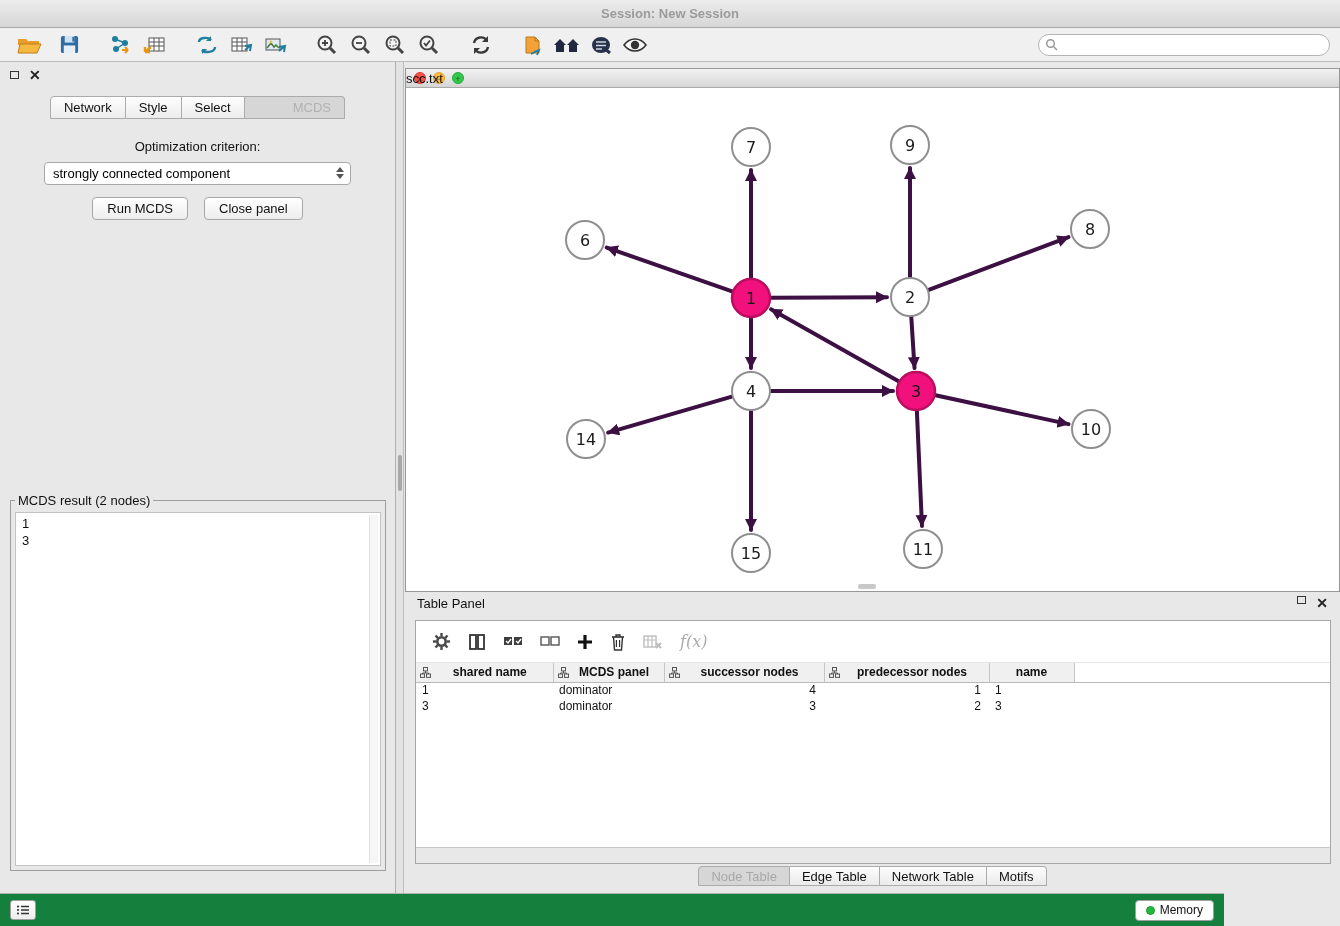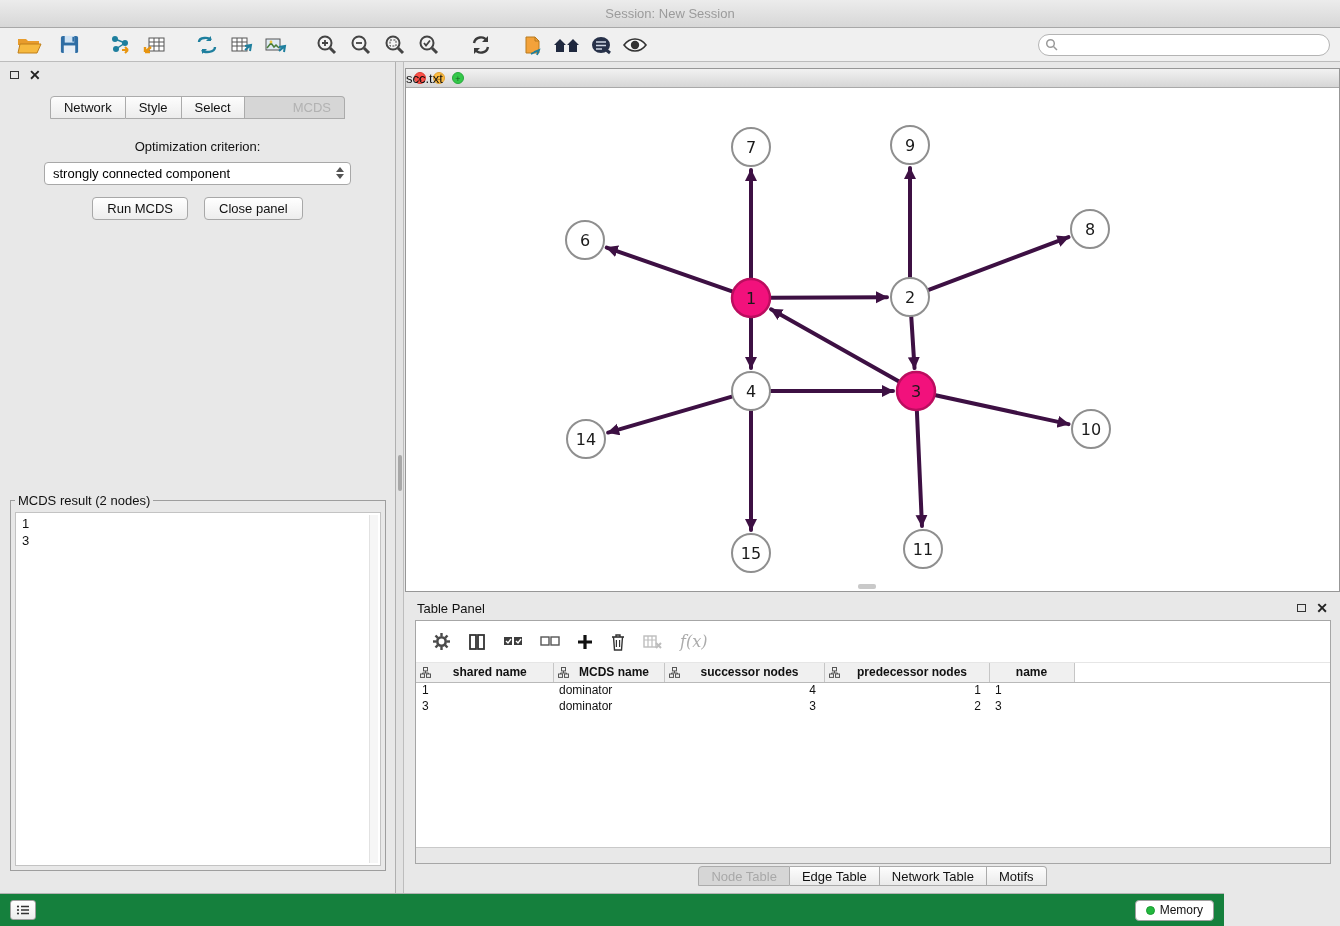--- a/index.html
+++ b/index.html
@@ -2,21 +2,21 @@
 <html><head>
 <meta charset="utf-8">
 <style>
   * { margin:0; padding:0; box-sizing:border-box; }
   html,body { width:1340px; height:926px; font-family:"Liberation Sans", sans-serif; background:#e8e8e8; }
   .app { position:relative; width:1340px; height:926px; overflow:hidden; background:#e8e8e8; }
 
   
   .titlebar { position:absolute; left:0; top:0; width:1340px; height:28px;
     background:linear-gradient(#ececec,#d7d7d7); border-bottom:1px solid #a8a8a8;
-    display:flex; align-items:center; justify-content:center; }
+    display:flex; align-items:center; justify-content:center;font-weight:bold; }
   .titlebar span { color:#9b9b9b; font-size:13px; }
 
   
   .toolbar { position:absolute; left:0; top:28px; width:1340px; height:34px;
     background:#f0f0f0; border-bottom:1px solid #bcbcbc;
     display:flex; align-items:center; padding-left:12px; }
   .tbtn { background:none; border:none; width:34px; height:28px; display:flex;
     align-items:center; justify-content:center; cursor:pointer; }
   .tgap { width:18px; }
   .tgap-sm { width:6px; }
@@ -83,21 +83,21 @@
   .light.yellow { background:#fdbc40; border:1px solid #dfa133; }
   .light.green { background:#34c84a; border:1px solid #28a93c; }
   .net-title { position:absolute; left:0; right:0; text-align:left; font-size:13px; color:#111; }
   .net-canvas { position:relative; width:933px; height:503px; background:#fff; }
   .net-canvas svg { display:block; width:933px; height:503px; }
   .net-canvas svg text { font-family:"DejaVu Sans", sans-serif; }
   .hscroll-thumb { position:absolute; left:452px; bottom:2px; width:18px; height:5px; background:#c9c9c9; border-radius:2px; }
 
   
   .table-panel { position:absolute; left:1px; top:534px; width:935px; height:290px; background:#e8e8e8; }
-  .tp-header { height:24px; display:flex; align-items:center; padding:0 12px; }
+  .tp-header { height:24px; display:flex; padding:0 12px; }
   .tp-header .ptitle { font-size:13px; color:#111; flex:1; }
   .tp-frame { position:absolute; left:10px; right:9px; top:24px; height:244px;
     background:#fff; border:1px solid #a6a6a6; display:flex; flex-direction:column; }
   .tp-toolbar { height:42px; display:flex; align-items:center; gap:17px; padding-left:16px; border-bottom:1px solid #e6e6e6; }
   .ticon { background:none; border:none; display:flex; align-items:center; cursor:pointer; padding:0; }
   .fx-label { font-family:"DejaVu Serif", serif; font-style:italic; font-size:16px; color:#ababab; }
 
   table.node-table { border-collapse:collapse; table-layout:fixed; width:100%; }
   table.node-table th { background:#f0f0f0; border-right:1px solid #c6c6c6; border-bottom:1px solid #b9b9b9;
     font-size:12px; font-weight:normal; color:#111; height:19px; padding:0 4px; }
@@ -479,21 +479,21 @@
                   </span>
                 </th>
               <th>
                   <span class="hwrap">
                     <svg width="11" height="11" viewBox="0 0 11 11">
                       <rect x="3.5" y="0.5" width="4" height="3.4" fill="none" stroke="#555"></rect>
                       <rect x="0.5" y="7" width="4" height="3.4" fill="none" stroke="#555"></rect>
                       <rect x="6.5" y="7" width="4" height="3.4" fill="none" stroke="#555"></rect>
                       <path d="M5.5 4 v2 M2.5 7 v-1 h6 v1" stroke="#555" fill="none"></path>
                     </svg>
-                    <span class="hlabel">MCDS name</span>
+                    <span class="hlabel">MCDS panel</span>
                   </span>
                 </th>
               <th>
                   <span class="hwrap">
                     <svg width="11" height="11" viewBox="0 0 11 11">
                       <rect x="3.5" y="0.5" width="4" height="3.4" fill="none" stroke="#555"></rect>
                       <rect x="0.5" y="7" width="4" height="3.4" fill="none" stroke="#555"></rect>
                       <rect x="6.5" y="7" width="4" height="3.4" fill="none" stroke="#555"></rect>
                       <path d="M5.5 4 v2 M2.5 7 v-1 h6 v1" stroke="#555" fill="none"></path>
                     </svg>

